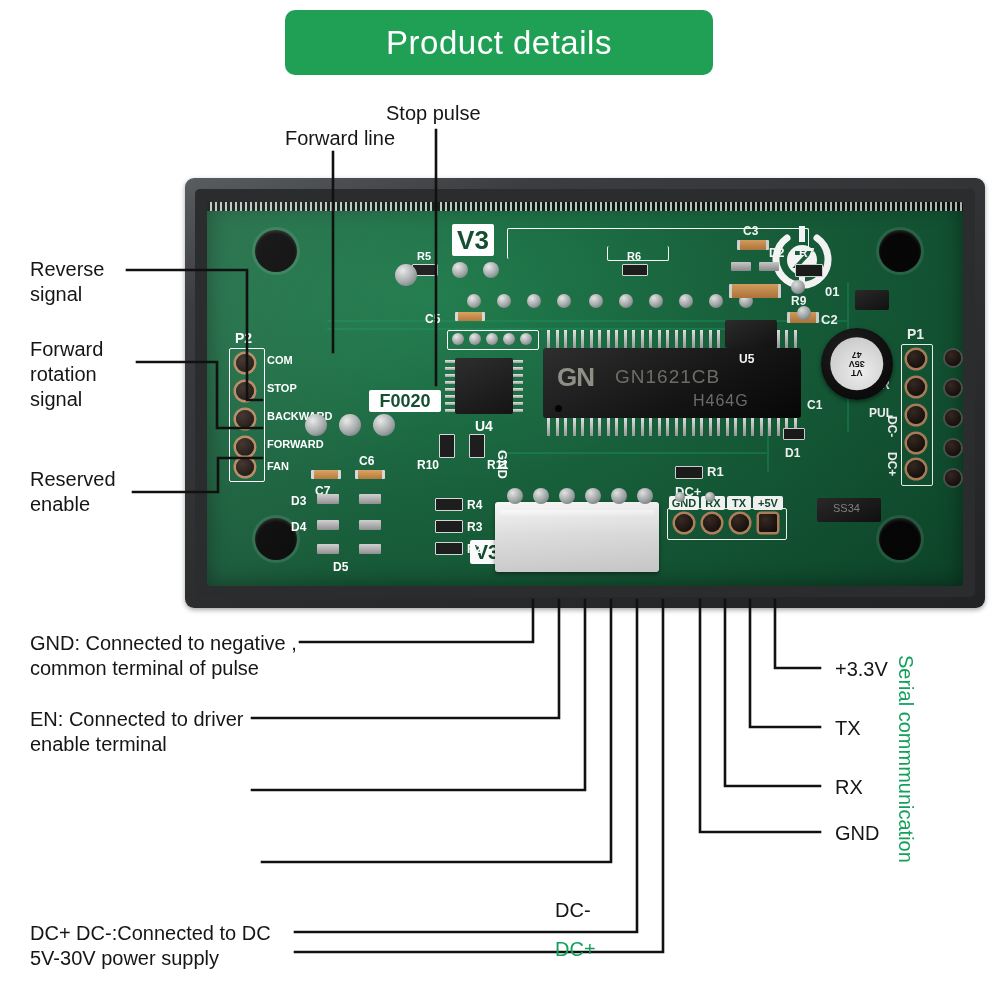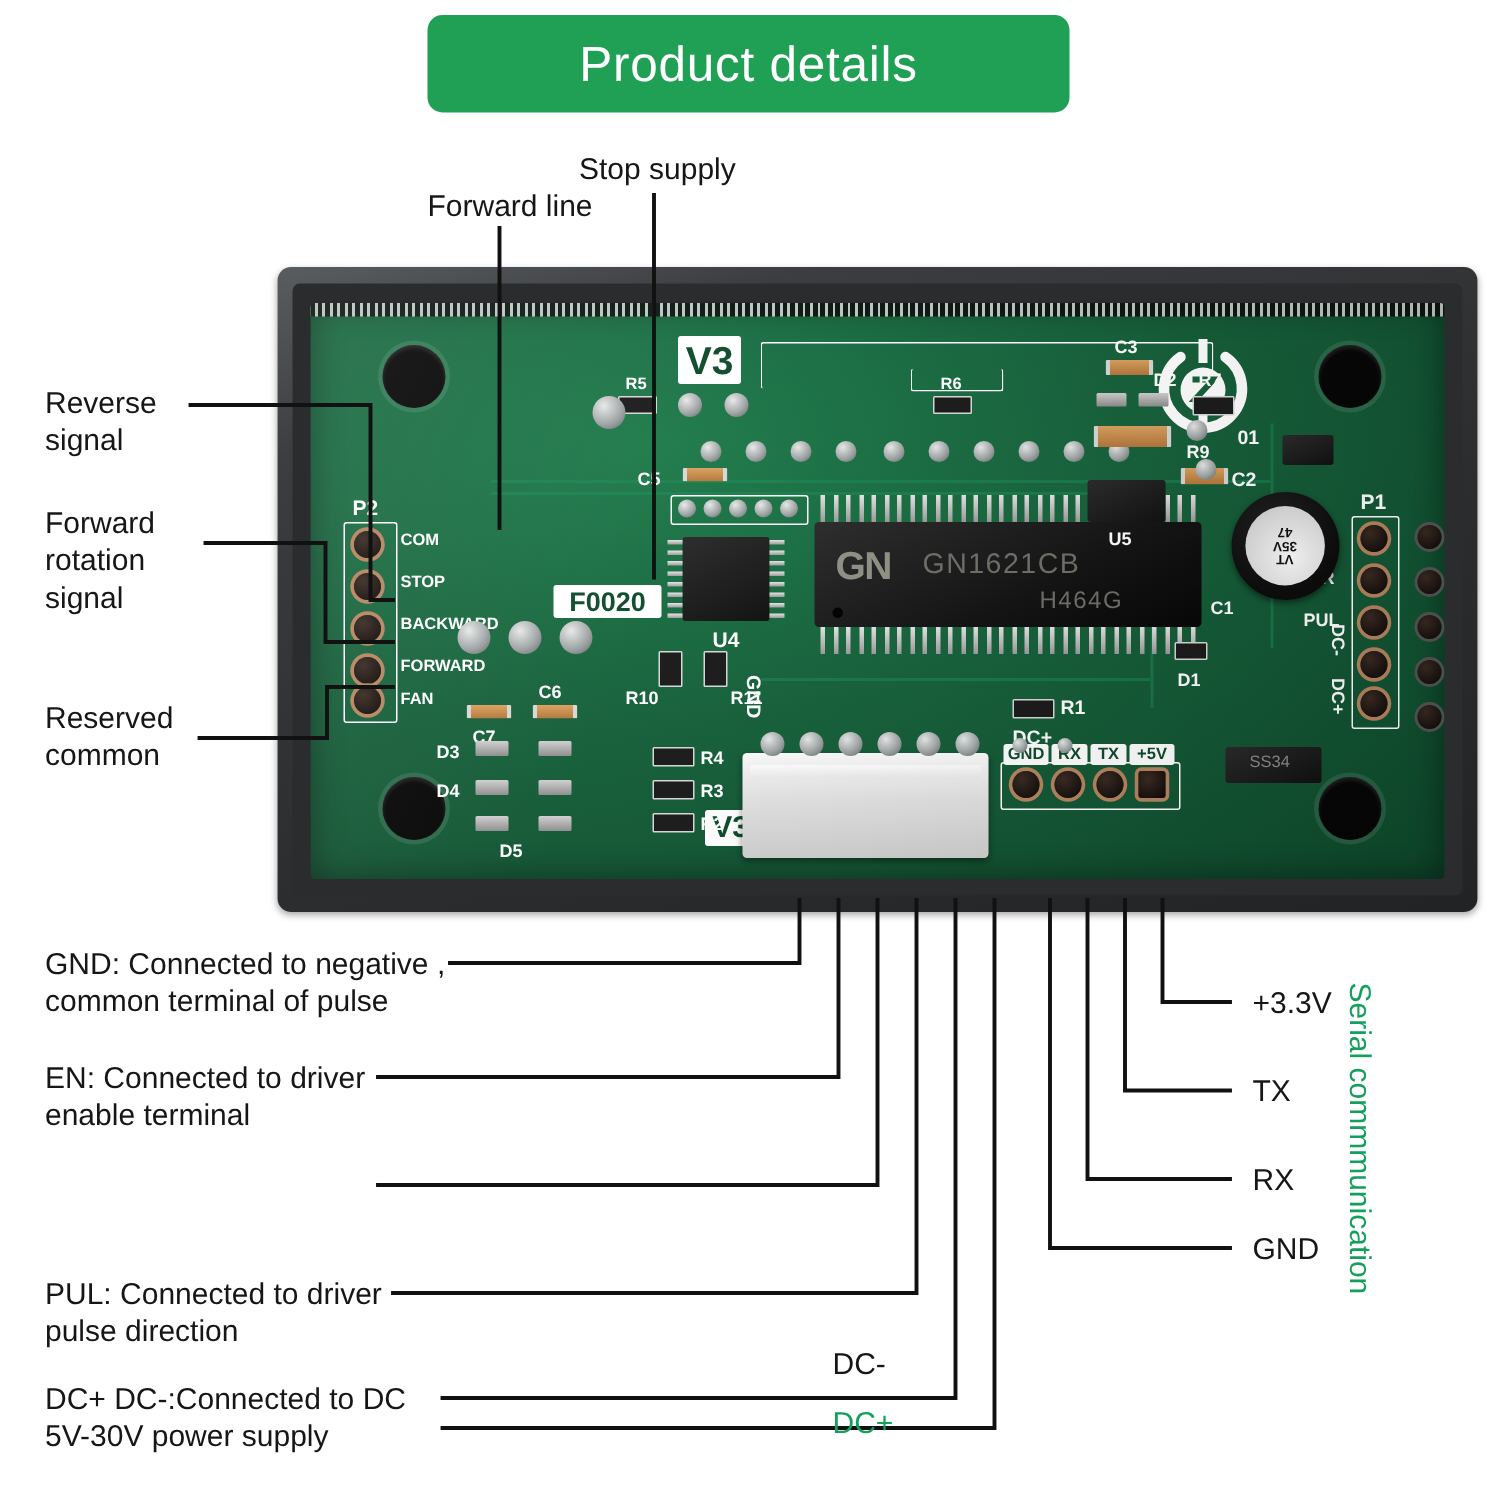--- a/index.html
+++ b/index.html
@@ -489,36 +489,34 @@
       <path d="M295,952 L663,952 L663,600"></path>
 
       <path d="M820,668 L775,668 L775,600"></path>
       <path d="M820,727 L750,727 L750,600"></path>
       <path d="M820,786 L725,786 L725,600"></path>
       <path d="M820,832 L700,832 L700,600"></path>
     </g>
   </svg>
 
   <div class="ann" style="left:285px;top:126px;">Forward line</div>
-  <div class="ann" style="left:386px;top:101px;">Stop supply</div>
+  <div class="ann" style="left:386px;top:101px;">Stop pulse</div>
 
   <div class="ann" style="left:30px;top:257px;">Reverse
 signal</div>
   <div class="ann" style="left:30px;top:337px;">Forward
 rotation
 signal</div>
   <div class="ann" style="left:30px;top:467px;">Reserved
-common</div>
+enable</div>
 
   <div class="ann" style="left:30px;top:631px;">GND: Connected to negative ,
 common terminal of pulse</div>
   <div class="ann" style="left:30px;top:707px;">EN: Connected to driver
 enable terminal</div>
-  <div class="ann" style="left:30px;top:851px;">PUL: Connected to driver
-pulse direction</div>
   <div class="ann" style="left:30px;top:921px;">DC+ DC-:Connected to DC
 5V-30V power supply</div>
 
   <div class="ann" style="left:555px;top:898px;">DC-</div>
   <div class="ann green" style="left:555px;top:937px;">DC+</div>
 
   <div class="ann" style="left:835px;top:657px;">+3.3V</div>
   <div class="ann" style="left:835px;top:716px;">TX</div>
   <div class="ann" style="left:835px;top:775px;">RX</div>
   <div class="ann" style="left:835px;top:821px;">GND</div>

